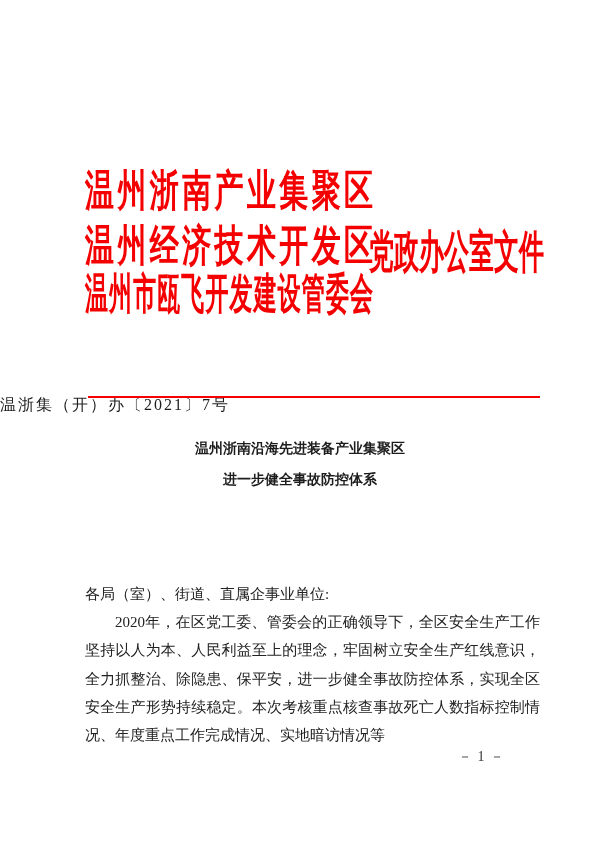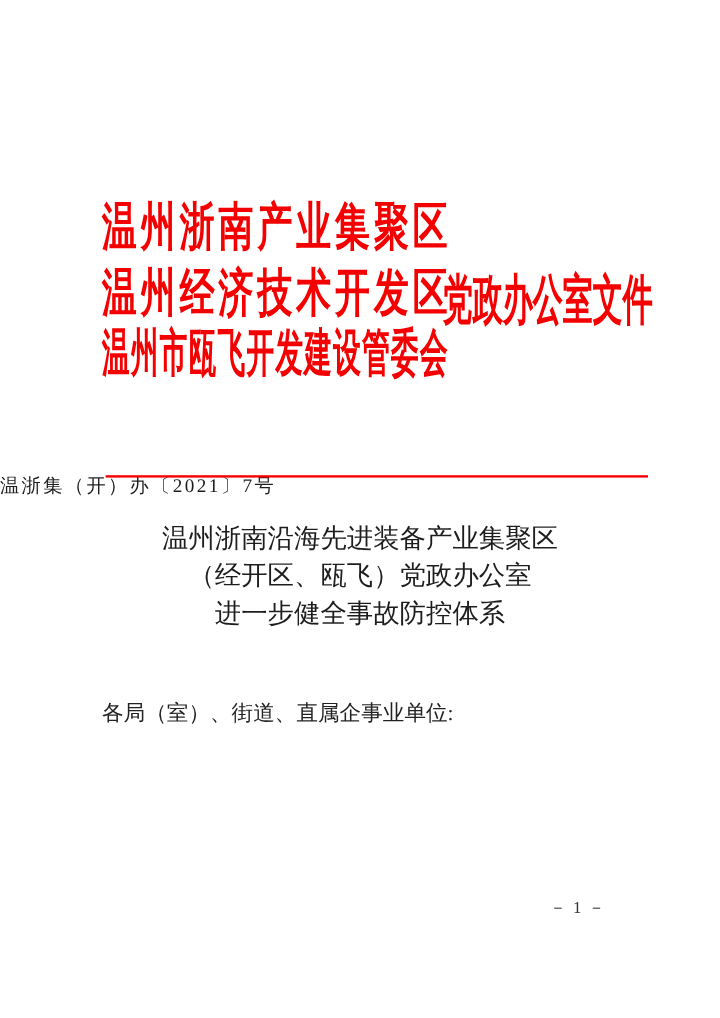--- a/index.html
+++ b/index.html
@@ -69,32 +69,32 @@
     height:2px;
     background:var(--accent-red,#f40000);
   }
   
   .title{
     position:absolute;
     top:433px;
     left:0;
     width:100%;
     text-align:center;
-    font-weight:normal;
-    font-size:22px;
+    font-weight:bold;
+    font-size:14px;
     line-height:31px;
     color:var(--ink,#1d1d1d);
   }
   
   .body-block{
     position:absolute;
     left:85px;
     top:580px;
     width:455px;
-    font-size:18px;
+    font-size:15px;
     line-height:28.2px;
     color:#222222;
   }
   .salutation{
     text-align:left;
   }
   .paragraph{
     margin:0;
     text-align:justify;
     text-justify:inter-ideograph;
@@ -121,23 +121,23 @@
     <div class="org-line org-line-3">温州市瓯飞开发建设管委会</div>
     <div class="doc-type">党政办公室文件</div>
   </div>
 
   <div class="doc-number">温浙集（开）办〔2021〕7号</div>
 
   <div class="red-separator"></div>
 
   <div class="title">
     <div class="title-line">温州浙南沿海先进装备产业集聚区</div>
-    <div class="title-line">（经开区、瓯飞）党政办公室</div>
     <div class="title-line">进一步健全事故防控体系</div>
   </div>
 
   <div class="body-block">
     <div class="salutation">各局（室）、街道、直属企事业单位:</div>
+    <p class="paragraph">2020年，在区党工委、管委会的正确领导下，全区安全生产工作坚持以人为本、人民利益至上的理念，牢固树立安全生产红线意识，全力抓整治、除隐患、保平安，进一步健全事故防控体系，实现全区安全生产形势持续稳定。本次考核重点核查事故死亡人数指标控制情况、年度重点工作完成情况、实地暗访情况等</p>
   </div>
 
   <div class="page-number">－ 1 －</div>
 
 </div>
 
 </body></html>

